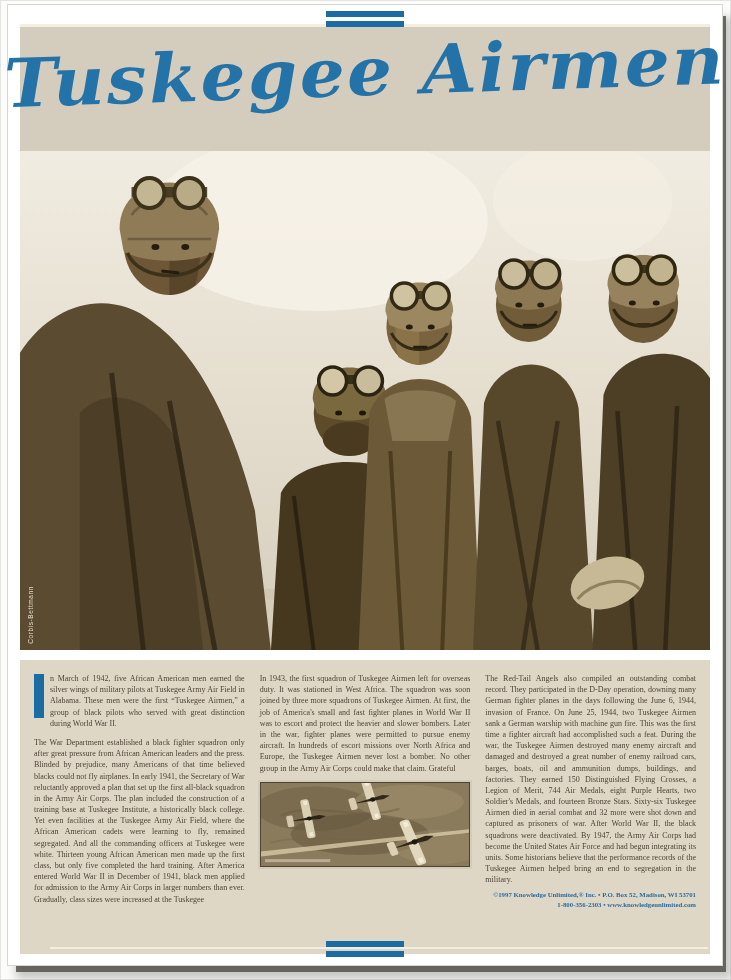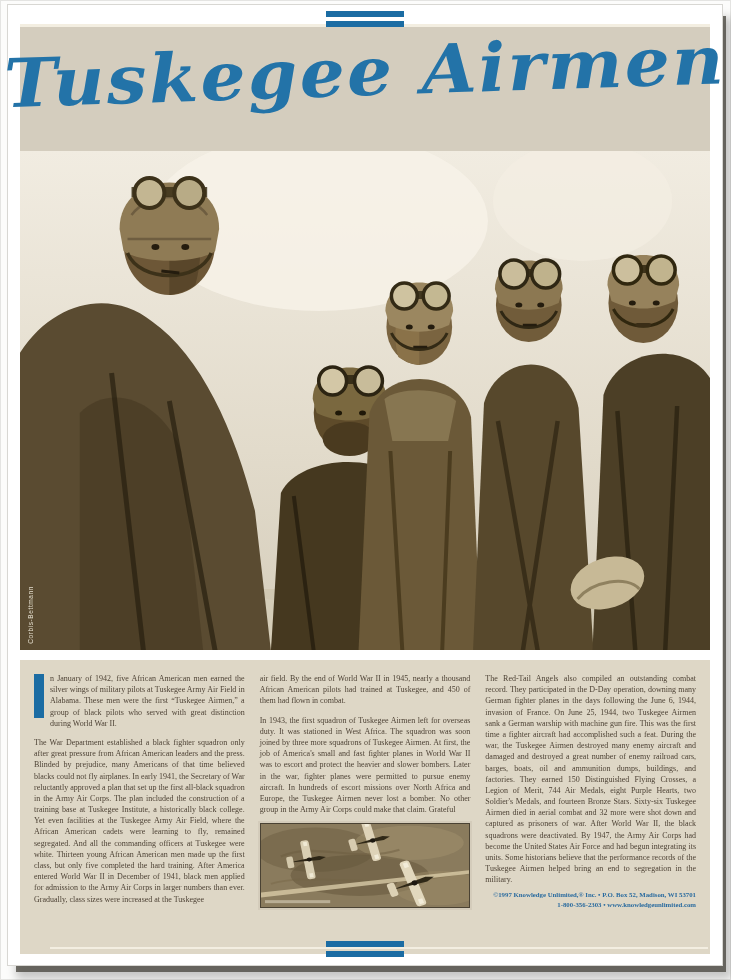--- a/index.html
+++ b/index.html
@@ -181,26 +181,25 @@
           <path d="M560,448 C575,430 610,424 622,438" stroke="#8f815f" stroke-width="3" fill="none"></path>
         </g>
       </svg>
       <span class="photo-credit">Corbis-Bettmann</span>
     </div>
 
     <div class="panel">
       <div class="cols">
 
         <div class="col">
-          <p><span class="dropcap">I</span><span>n January of 1942, five African American men earned the silver wings of military pilots at Tuskegee Army Air Field in Alabama. These men were the first “Tuskegee Airmen,” a group of black pilots who served with great distinction during World War II.</span></p>
+          <p><span class="dropcap">I</span><span>n March of 1942, five African American men earned the silver wings of military pilots at Tuskegee Army Air Field in Alabama. These men were the first “Tuskegee Airmen,” a group of black pilots who served with great distinction during World War II.</span></p>
           <p>The War Department established a black fighter squadron only after great pressure from African American leaders and the press. Blinded by prejudice, many Americans of that time believed blacks could not fly airplanes. In early 1941, the Secretary of War reluctantly approved a plan that set up the first all-black squadron in the Army Air Corps. The plan included the construction of a training base at Tuskegee Institute, a historically black college. Yet even facilities at the Tuskegee Army Air Field, where the African American cadets were learning to fly, remained segregated. And all the commanding officers at Tuskegee were white. Thirteen young African American men made up the first class, but only five completed the hard training. After America entered World War II in December of 1941, black men applied for admission to the Army Air Corps in larger numbers than ever. Gradually, class sizes were increased at the Tuskegee</p>
         </div>
 
         <div class="col">
-          <p>air field. By the end of World War II in 1945, nearly a thousand African American pilots had trained at Tuskegee, and 450 of them had flown in combat.</p>
           <p>In 1943, the first squadron of Tuskegee Airmen left for overseas duty. It was stationed in West Africa. The squadron was soon joined by three more squadrons of Tuskegee Airmen. At first, the job of America's small and fast fighter planes in World War II was to escort and protect the heavier and slower bombers. Later in the war, fighter planes were permitted to pursue enemy aircraft. In hundreds of escort missions over North Africa and Europe, the Tuskegee Airmen never lost a bomber. No other group in the Army Air Corps could make that claim. Grateful</p>
           <figure class="inset">
             <svg viewBox="0 0 211 97" preserveAspectRatio="none">
               <rect width="211" height="97" fill="#8a7b5d"></rect>
               <ellipse cx="55" cy="30" rx="60" ry="26" fill="#6b5d42" opacity="0.5"></ellipse>
               <ellipse cx="150" cy="22" rx="55" ry="20" fill="#a2916e" opacity="0.5"></ellipse>
               <ellipse cx="100" cy="60" rx="70" ry="24" fill="#5e5036" opacity="0.45"></ellipse>
               <ellipse cx="180" cy="75" rx="45" ry="20" fill="#9c8b67" opacity="0.5"></ellipse>
               <path d="M20,38 C55,20 95,46 140,30" stroke="#6b5c3f" stroke-width="2.5" fill="none" opacity="0.45"></path>
               <path d="M10,70 C50,55 120,78 200,58" stroke="#746444" stroke-width="2" fill="none" opacity="0.4"></path>

